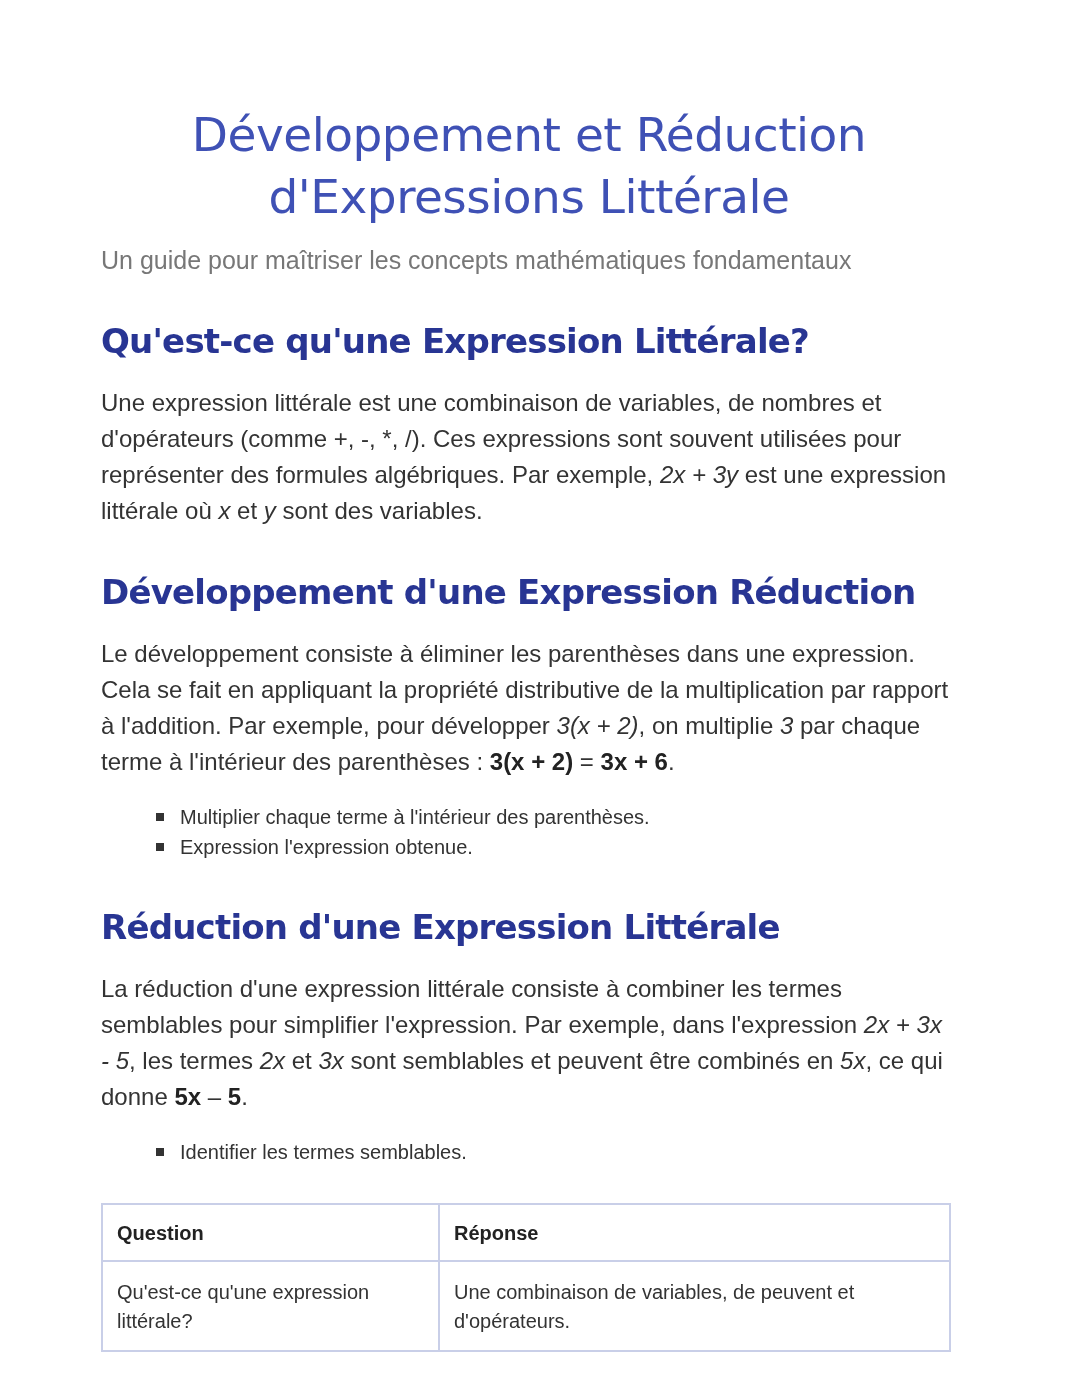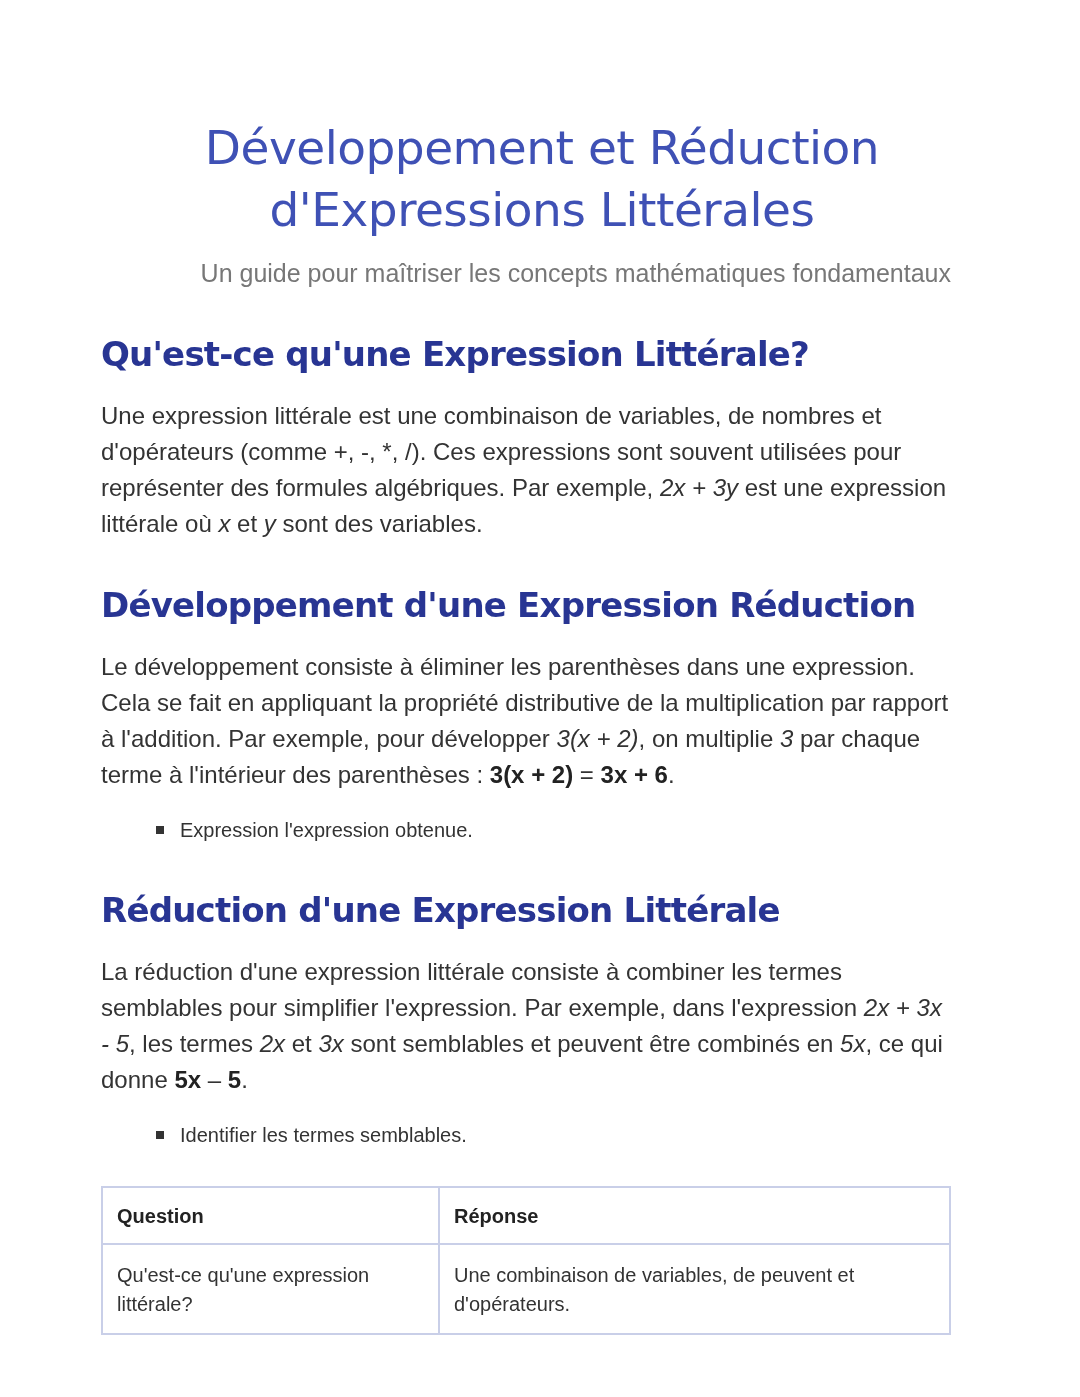--- a/index.html
+++ b/index.html
@@ -20,27 +20,27 @@
       padding: 0 130px 0 101px;
       box-sizing: border-box;
     }
     .doc-title {
       font-family: "DejaVu Sans", sans-serif;
       font-weight: normal;
       color: #3f51b5;
       font-size: 47px;
       line-height: 62px;
       text-align: center;
-      margin: 16px;
+      margin: 3px;
       padding-top: 101px;
       width: 850px;
       letter-spacing: -0.5px;
     }
     .doc-subtitle {
-      text-align: right;
+      text-align: left;
       color: #777777;
       font-size: 25px;
       margin: 18px 0 0 0;
       width: 850px;
       font-family: "Liberation Sans", sans-serif;
     }
     h2.section-heading {
       font-family: "DejaVu Sans", sans-serif;
       font-weight: bold;
       color: #283593;
@@ -103,34 +103,35 @@
     table.qa-table td { color: #333333; padding-top: 16px; }
     .col-q { width: 307px; }
   </style>
 </head>
 <body>
 
 <div class="page">
 
   <h1 class="doc-title">
     <span>Développement et Réduction</span><br>
-    <span>d'Expressions Littérales</span>
+    <span>d'Expressions Littérale</span>
   </h1>
   <p class="doc-subtitle">Un guide pour maîtriser les concepts mathématiques fondamentaux</p>
 
   <section>
     <h2 class="section-heading sec1-heading">Qu'est-ce qu'une Expression Littérale?</h2>
     <p class="body-text"><span>Une expression littérale est une combinaison de variables, de nombres et d'opérateurs (comme +, -, *, /). Ces expressions sont souvent utilisées pour représenter des formules algébriques. Par exemple, </span><em>2x + 3y</em><span> est une expression littérale où </span><em>x</em><span> et </span><em>y</em><span> sont des variables.</span></p>
   </section>
 
   <section>
     <h2 class="section-heading sec2-heading">Développement d'une Expression Réduction</h2>
     <p class="body-text"><span>Le développement consiste à éliminer les parenthèses dans une expression. Cela se fait en appliquant la propriété distributive de la multiplication par rapport à l'addition. Par exemple, pour développer </span><em>3(x + 2)</em><span>, on multiplie </span><em>3</em><span> par chaque terme à l'intérieur des parenthèses : </span><strong>3(x + 2)</strong><span> = </span><strong>3x + 6</strong><span>.</span></p>
     <ul class="bullets">
       <li><span class="bullet"></span></li>
+      <li><span class="bullet"></span><span>Multiplier chaque terme à l'intérieur des parenthèses.</span></li>
       <li><span class="bullet"></span><span>Expression l'expression obtenue.</span></li>
     </ul>
   </section>
 
   <section>
     <h2 class="section-heading sec3-heading">Réduction d'une Expression Littérale</h2>
     <p class="body-text"><span>La réduction d'une expression littérale consiste à combiner les termes semblables pour simplifier l'expression. Par exemple, dans l'expression </span><em>2x + 3x - 5</em><span>, les termes </span><em>2x</em><span> et </span><em>3x</em><span> sont semblables et peuvent être combinés en </span><em>5x</em><span>, ce qui donne </span><strong>5x</strong><span> – </span><strong>5</strong><span>.</span></p>
     <ul class="bullets">
       <li><span class="bullet"></span><span>Identifier les termes semblables.</span></li>
     </ul>

